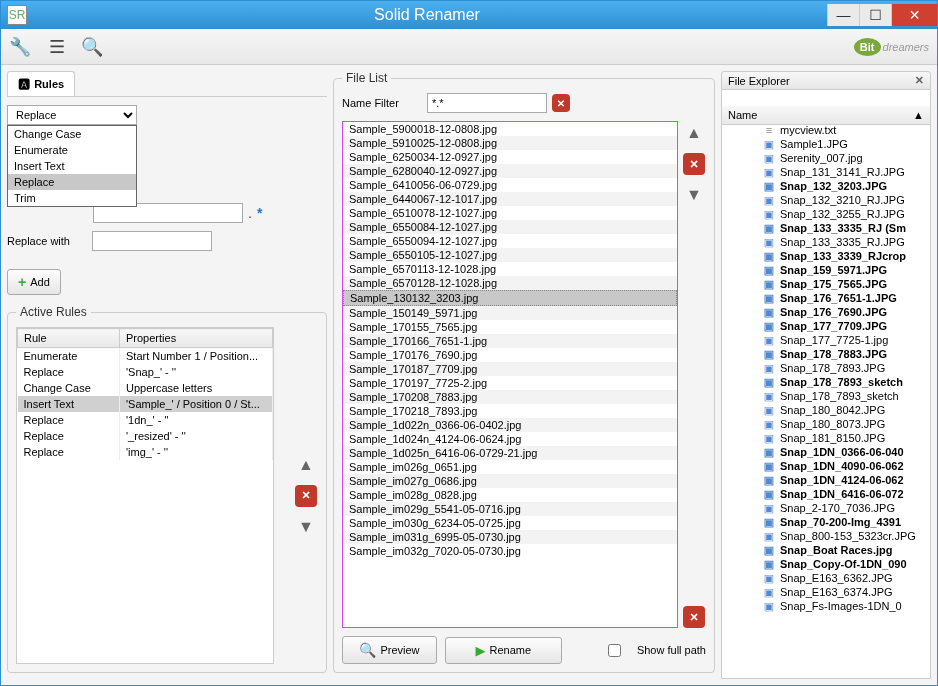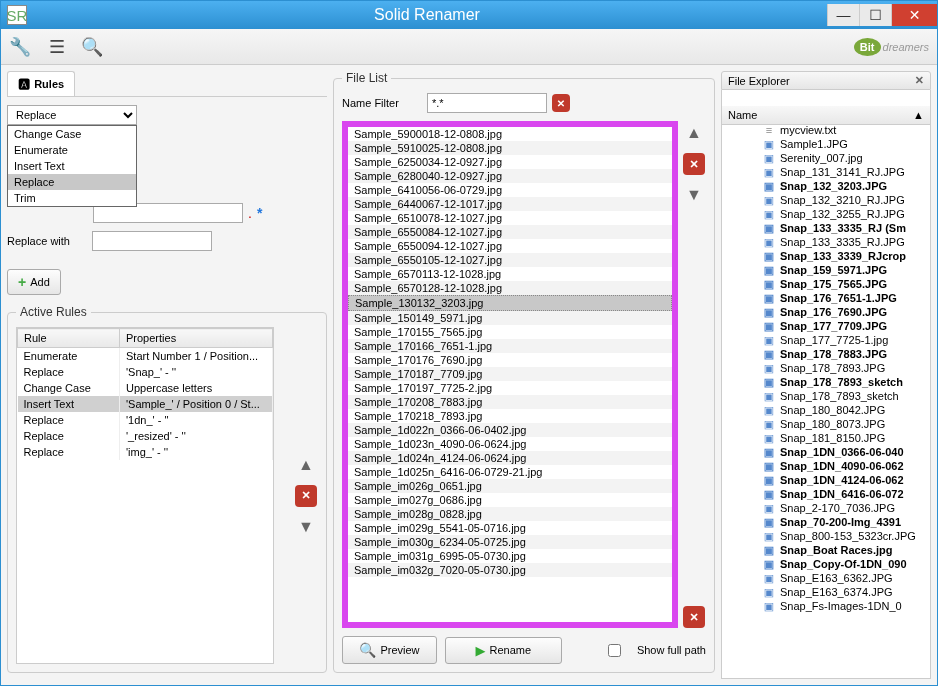--- a/index.html
+++ b/index.html
@@ -1,19 +1,19 @@
 <!DOCTYPE html>
 <html><head>
 <meta charset="utf-8">
 <style>
 * { box-sizing: border-box; margin: 0; padding: 0; font-family: Tahoma, Arial, sans-serif; font-size: 11px; }
 body { background: #fff; width: 938px; height: 686px; overflow: hidden; border: 1px solid #2c8fd1; }
 .titlebar { height: 28px; background: linear-gradient(#4cb0f0,#2c8fd1); display: flex; align-items: center; color: #fff; }
 .titlebar .title { flex: 1; text-align: center; font-size: 16px; }
-.titlebar .icon-box { width: 20px; height: 20px; margin-left: 6px; background:#fff; border:1px solid #888; display:flex; align-items:center; justify-content:center; font-size:15px; color:#6a6; }
+.titlebar .icon-box { width: 20px; height: 20px; margin-left: 6px; background:#fff; border:1px solid #888; display:flex; align-items:center; justify-content:center; font-size:12px; color:#6a6; }
 .win-btns { display: flex; height: 22px; }
 .win-btn { width: 32px; display: flex; align-items: center; justify-content: center; font-size: 14px; color: #333; background: #e6e6e6; border-left: 1px solid #ccc; }
 .win-btn.close { background: #d04030; color: #fff; width: 46px; }
 .win-btn.min,.win-btn.max { background:#eaeaea; }
 .toolbar { height: 36px; background: linear-gradient(#f6f6f6,#e8e8e8); border-bottom: 1px solid #ccc; display: flex; align-items: center; padding: 0 8px; gap: 12px; }
 .tool-icon { width: 24px; height: 24px; display: flex; align-items: center; justify-content: center; font-size: 18px; color: #444; cursor: pointer; }
 .brand { margin-left: auto; display: flex; align-items: center; font-size: 16px; color: #999; font-style: italic; }
 .brand .bit { background: #7aa83a; color: #fff; border-radius: 50%; padding: 3px 6px; margin-right: 2px; font-style: normal; font-weight: bold; }
 .content { display: flex; height: calc(686px - 28px - 36px - 2px); padding: 6px; gap: 6px; background:#f4f4f4; }
 .panel { background: #f4f4f4; display: flex; flex-direction: column; }
@@ -38,21 +38,21 @@
 .btn .plus { color: #4a4; font-weight: bold; font-size: 14px; }
 .rules-table { flex: 1; background: #fff; border: 1px solid #ccc; overflow: auto; }
 .rules-table table { width: 100%; border-collapse: collapse; }
 .rules-table th { background: linear-gradient(#f8f8f8,#e8e8e8); border: 1px solid #ccc; text-align: left; padding: 3px 6px; font-weight: normal; }
 .rules-table td { padding: 2px 6px; border-right: 1px solid #eee; white-space: nowrap; overflow: hidden; }
 .rules-table tr.sel td { background: #d0d0d0; }
 .side-btns { display: flex; flex-direction: column; gap: 8px; align-items: center; justify-content: center; }
 .arrow-btn { width: 24px; height: 24px; display: flex; align-items: center; justify-content: center; cursor: pointer; color: #666; font-size: 16px; }
 .del-btn { width: 22px; height: 22px; background: #c0392b; color: #fff; border-radius: 4px; display: flex; align-items: center; justify-content: center; font-weight: bold; cursor: pointer; }
 .filelist-body { flex: 1; display: flex; gap: 4px; min-height: 0; }
-.file-scroll { flex: 1; background: #fff; border: 6px solid #d946ef; overflow-y: auto; overflow-x: hidden; }
+.file-scroll { flex: 1; background: #fff; border: 1px solid #d946ef; overflow-y: auto; overflow-x: hidden; }
 .file-scroll div { padding: 1px 6px; white-space: nowrap; }
 .file-scroll div:nth-child(even) { background: #f3f3f3; }
 .file-scroll div.sel { background: #c8c8c8; border: 1px dotted #888; }
 .bottom-row { display: flex; align-items: center; gap: 8px; margin-top: 8px; }
 .preview-btn, .rename-btn { flex: 0 0 auto; padding: 5px 16px; }
 .rename-btn .play { color: #3a3; font-size: 13px; }
 .preview-btn .mag { font-size: 14px; }
 .checkbox-row { display: flex; align-items: center; gap: 16px; margin-left: auto; }
 .explorer-header { display: flex; align-items: center; justify-content: space-between; padding: 2px 6px; background: linear-gradient(#f8f8f8,#e6e6e6); border: 1px solid #ccc; border-radius: 3px 3px 0 0; }
 .explorer-header .x { cursor: pointer; font-weight: bold; color: #666; }
@@ -208,21 +208,20 @@
             <div class="sel">Sample_130132_3203.jpg</div>
             <div>Sample_150149_5971.jpg</div>
             <div>Sample_170155_7565.jpg</div>
             <div>Sample_170166_7651-1.jpg</div>
             <div>Sample_170176_7690.jpg</div>
             <div>Sample_170187_7709.jpg</div>
             <div>Sample_170197_7725-2.jpg</div>
             <div>Sample_170208_7883.jpg</div>
             <div>Sample_170218_7893.jpg</div>
             <div>Sample_1d022n_0366-06-0402.jpg</div>
-            <div>Sample_1d023n_4090-06-0624.jpg</div>
             <div>Sample_1d024n_4124-06-0624.jpg</div>
             <div>Sample_1d025n_6416-06-0729-21.jpg</div>
             <div>Sample_im026g_0651.jpg</div>
             <div>Sample_im027g_0686.jpg</div>
             <div>Sample_im028g_0828.jpg</div>
             <div>Sample_im029g_5541-05-0716.jpg</div>
             <div>Sample_im030g_6234-05-0725.jpg</div>
             <div>Sample_im031g_6995-05-0730.jpg</div>
             <div>Sample_im032g_7020-05-0730.jpg</div>
           </div>

